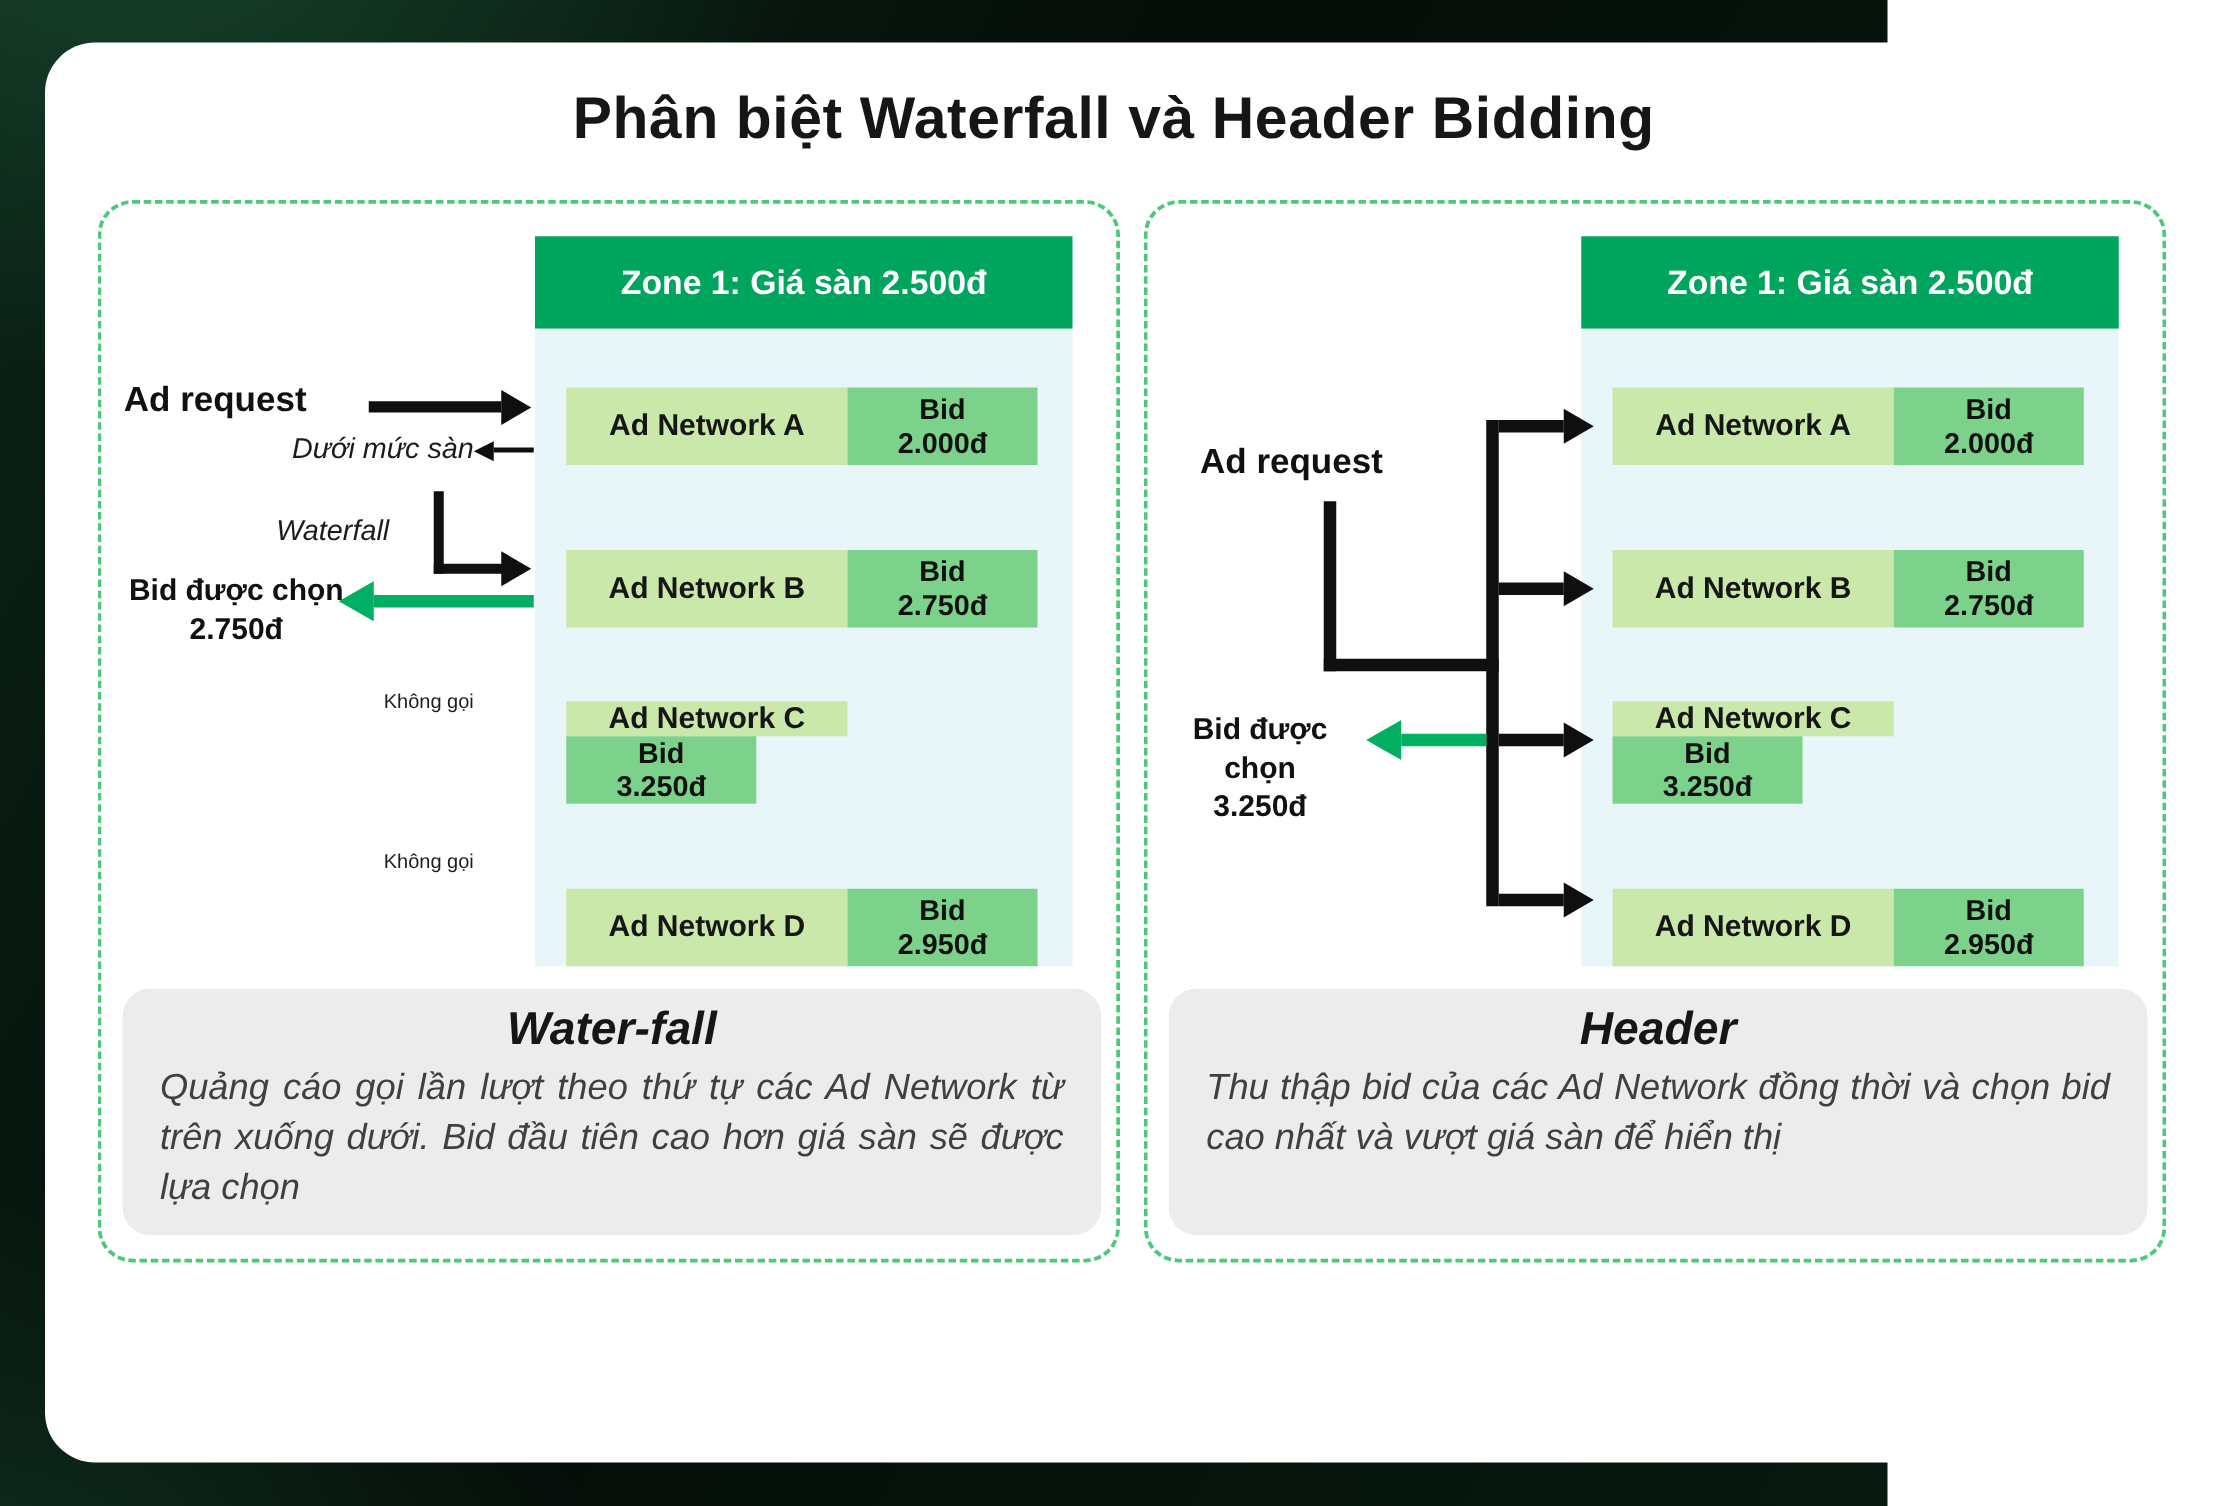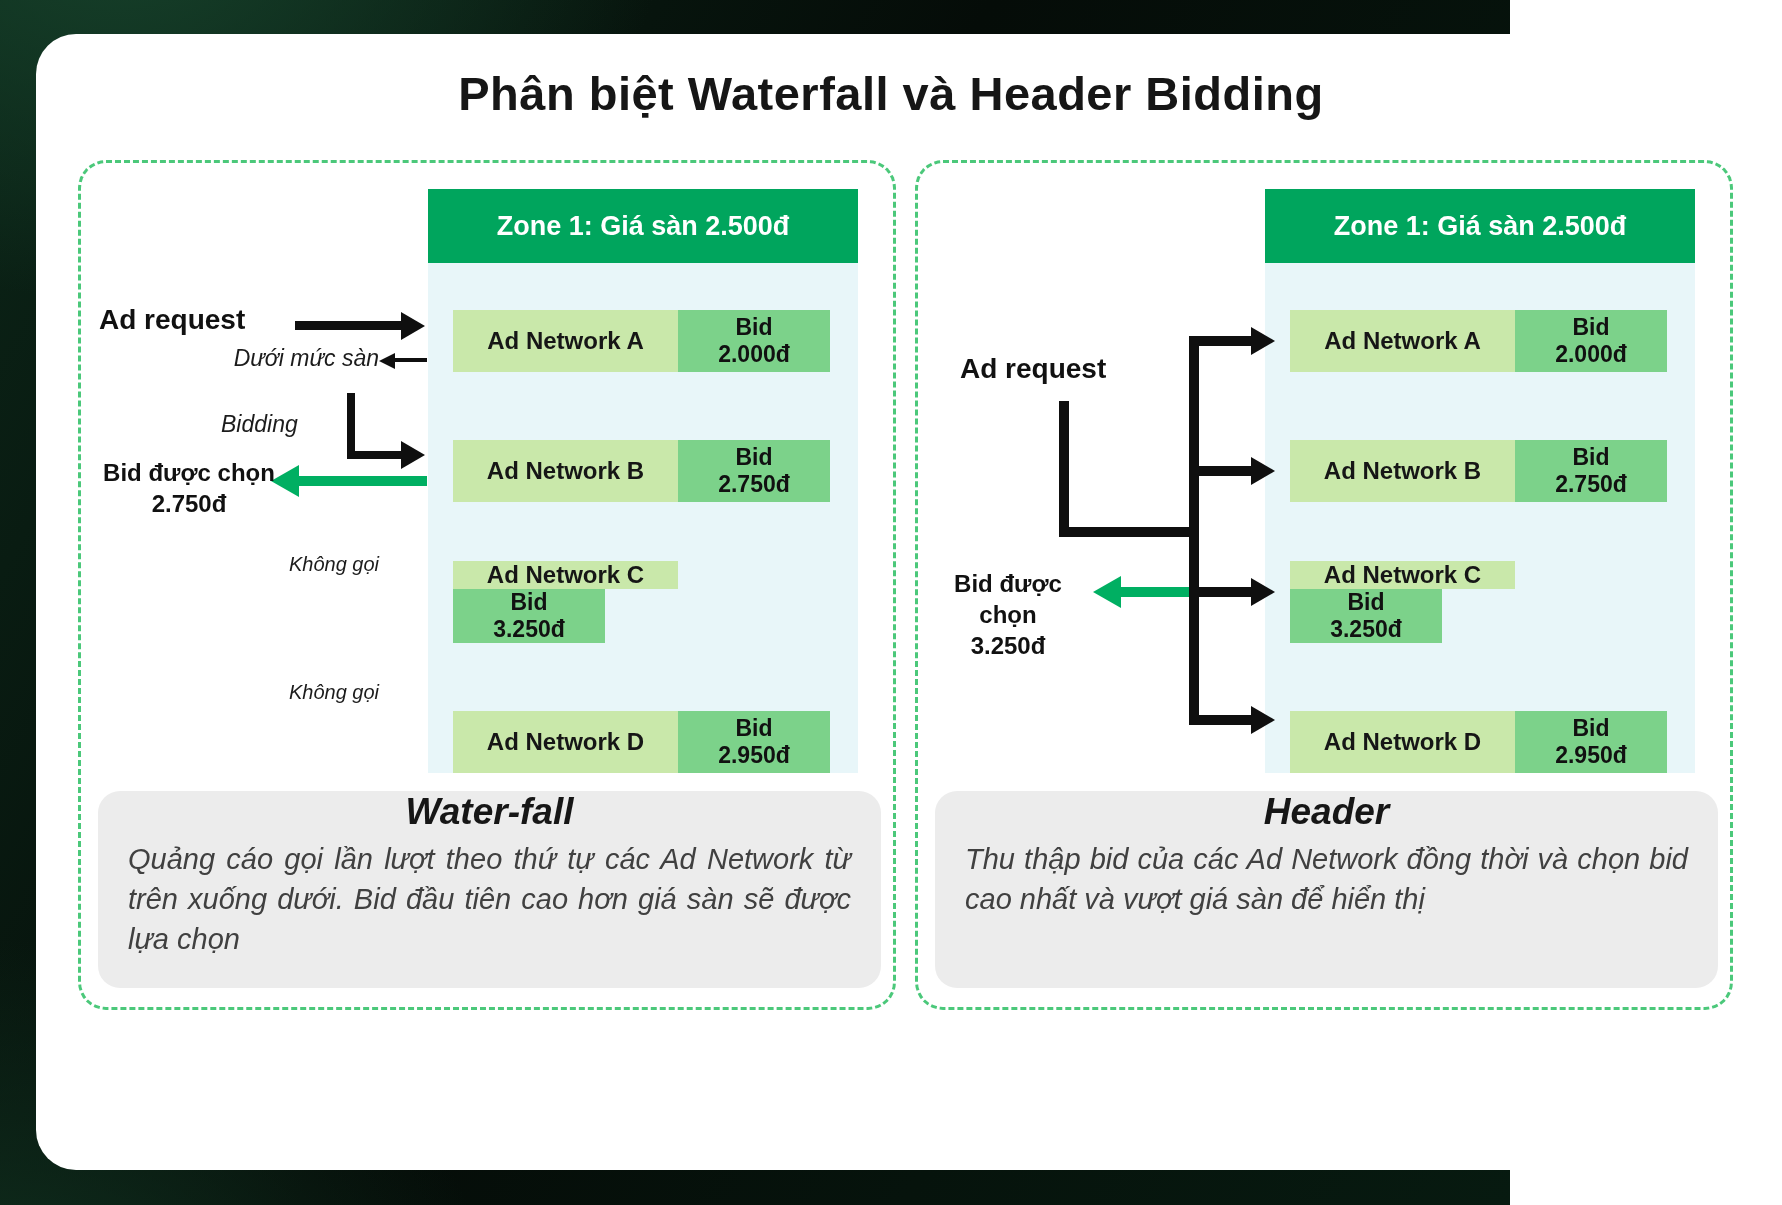--- a/index.html
+++ b/index.html
@@ -67,33 +67,33 @@
   }
   .ghead-left {
     position:absolute; width:0; height:0;
     border-top:16px solid transparent; border-bottom:16px solid transparent;
     border-right:28px solid #00af62;
   }
 
   
   .lbl-bold   { position:absolute; font-weight:bold; font-size:28px; color:#111; }
   .lbl-italic { position:absolute; font-style:italic; font-size:23px; color:#1c1c1c; }
-  .lbl-italic-24 { position:absolute; font-style:italic; font-size:20px; color:#1c1c1c; }
+  .lbl-italic-24 { position:absolute; font-size:16px; color:#1c1c1c; }
   .right-align { text-align:right; }
   .chosen-block {
     position:absolute; font-weight:bold; font-size:24px; color:#111;
     text-align:center; line-height:31px;
   }
 
   .summary {
     position:absolute; left:17px; top:628px; width:783px; height:197px;
     background:#ececec; border-radius:22px;
   }
   .summary-title {
-    text-align:center;
+    margin-top:11px; text-align:center;
     font-weight:bold; font-style:italic; font-size:37px; color:#161616;
   }
   .summary-text {
     margin:6px 30px 0 30px; font-style:italic; font-size:29px;
     line-height:1.38; text-align:justify; color:#404040;
   }
 </style>
 </head>
 <body>
 
@@ -137,21 +137,21 @@
     </div>
 
     <div class="lbl-bold" style="left:18px; top:141px; width:190px;">Ad request</div>
     <div class="bar" style="left:214px; top:158px; width:106px; height:9px;"></div>
     <div class="head-right" style="left:320px; top:149px;"></div>
 
     <div class="lbl-italic right-align" style="left:130px; top:182px; width:168px;">Dưới mức sàn</div>
     <div class="head-left-sm" style="left:298px; top:190px;"></div>
     <div class="bar" style="left:314px; top:195px; width:32px; height:4px;"></div>
 
-    <div class="lbl-italic" style="left:140px; top:248px; width:110px;">Bidding</div>
+    <div class="lbl-italic" style="left:140px; top:248px; width:110px;">Waterfall</div>
     <div class="bar" style="left:266px; top:230px; width:8px; height:66px;"></div>
     <div class="bar" style="left:266px; top:288px; width:56px; height:8px;"></div>
     <div class="head-right" style="left:320px; top:278px;"></div>
 
     <div class="gbar" style="left:218px; top:313px; width:128px; height:10px;"></div>
     <div class="ghead-left" style="left:190px; top:302px;"></div>
     <div class="chosen-block" style="left:8px; top:294px; width:200px;">
       <div>Bid được chọn</div>
       <div>2.750đ</div>
     </div>

